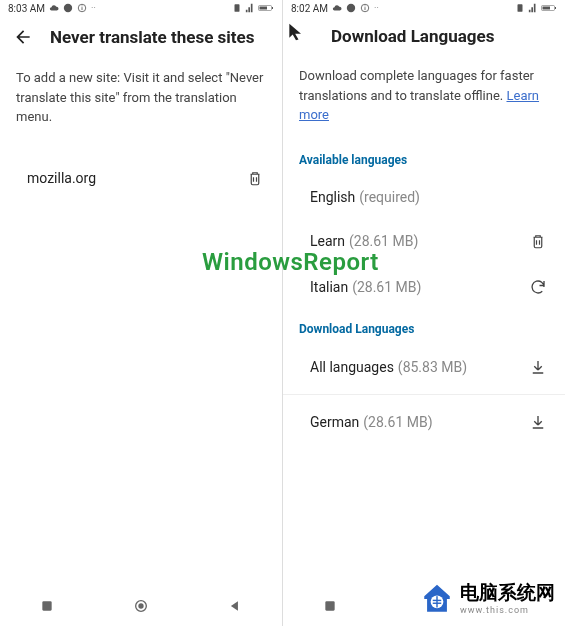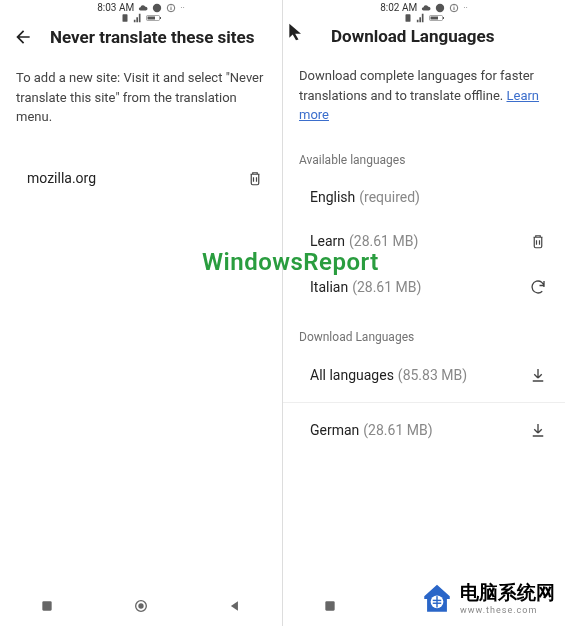--- a/index.html
+++ b/index.html
@@ -2,34 +2,34 @@
 <html><head>
   <meta charset="utf-8">
   <style>
     * { margin: 0; padding: 0; box-sizing: border-box; }
     body { font-family: -apple-system, BlinkMacSystemFont, "Segoe UI", Roboto, sans-serif; background: #fff; width: 565px; height: 626px; position: relative; overflow: hidden; }
     
     .container { display: flex; width: 100%; height: 100%; }
     .pane { flex: 1; position: relative; background: #fff; }
     .pane-left { border-right: 1px solid #ddd; }
     
-    .status-bar { display: flex; justify-content: space-between; align-items: center; padding: 2px 0; font-size: 10px; color: #333; height: 16px; flex-direction: column; }
+    .status-bar { display: flex; justify-content: space-between; align-items: center; padding: 2px 8px; font-size: 10px; color: #333; height: 16px; }
     .status-left { display: flex; align-items: center; gap: 4px; }
     .status-right { display: flex; align-items: center; gap: 3px; }
     .status-icon { width: 10px; height: 10px; display: inline-block; }
     
     .header { display: flex; align-items: center; padding: 10px 12px; gap: 16px; }
     .header-title { font-size: 17px; font-weight: 700; color: #222; }
     .back-btn { width: 22px; height: 22px; display: flex; align-items: center; justify-content: center; cursor: pointer; }
     
     .content { padding: 10px 16px; }
     .description { font-size: 13px; color: #444; line-height: 1.5; margin-bottom: 28px; }
     .learn-more { color: #3b6ecc; text-decoration: underline; cursor: pointer; }
     
-    .section-header { font-size: 12px; color: #737373; font-weight: 400; margin: 20px 0 8px; }
+    .section-header { font-size: 12px; color: #0369a1; font-weight: 700; margin: 12px 0 8px; }
     
     .site-row, .lang-row { display: flex; align-items: center; justify-content: space-between; padding: 12px 0; margin-left: 11px; }
     .site-name, .lang-name { font-size: 14px; color: #222; }
     .lang-size, .required-label { font-size: 14px; color: #888; }
     .row-action { width: 22px; height: 22px; display: flex; align-items: center; justify-content: center; cursor: pointer; }
     
     .divider { border: none; border-top: 1px solid #eee; margin: 4px -16px; }
     
     .nav-bar { position: absolute; bottom: 0; left: 0; right: 0; height: 40px; display: flex; align-items: center; justify-content: space-around; }
     .nav-btn { width: 20px; height: 20px; display: flex; align-items: center; justify-content: center; }
@@ -234,15 +234,15 @@
 <div class="footer-mark">
   <svg class="footer-logo" viewBox="0 0 48 48">
     <path fill="#2a66c8" d="M24 4L6 20v4h4v18h28V24h4v-4z"></path>
     <circle fill="#fff" cx="24" cy="28" r="9"></circle>
     <rect fill="#2a66c8" x="18" y="25" width="12" height="2"></rect>
     <rect fill="#2a66c8" x="18" y="29" width="12" height="2"></rect>
     <rect fill="#2a66c8" x="23" y="20" width="2" height="16"></rect>
   </svg>
   <div class="footer-text">
     <span class="footer-cn">电脑系统网</span>
-    <span class="footer-url">www.these.com</span>
+    <span class="footer-url">www.this.com</span>
   </div>
 </div>
 
 </body></html>

